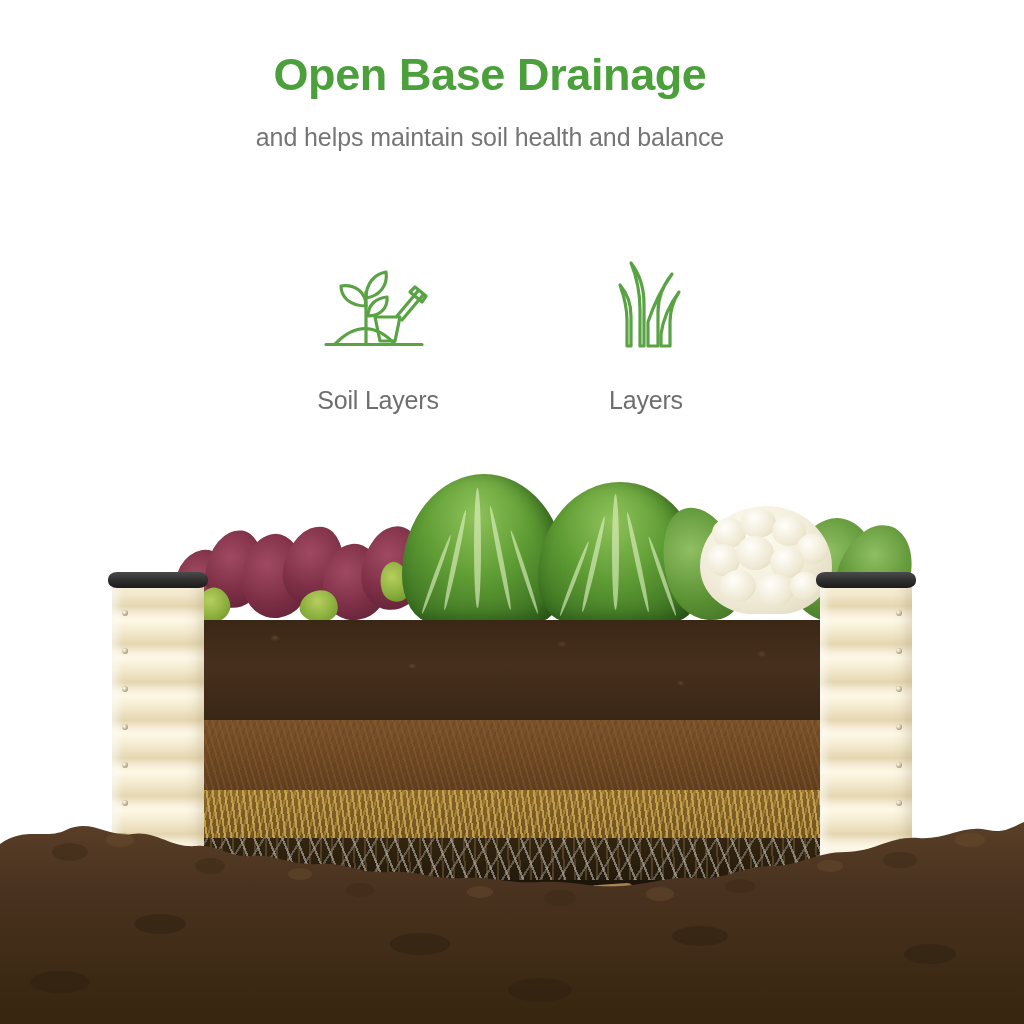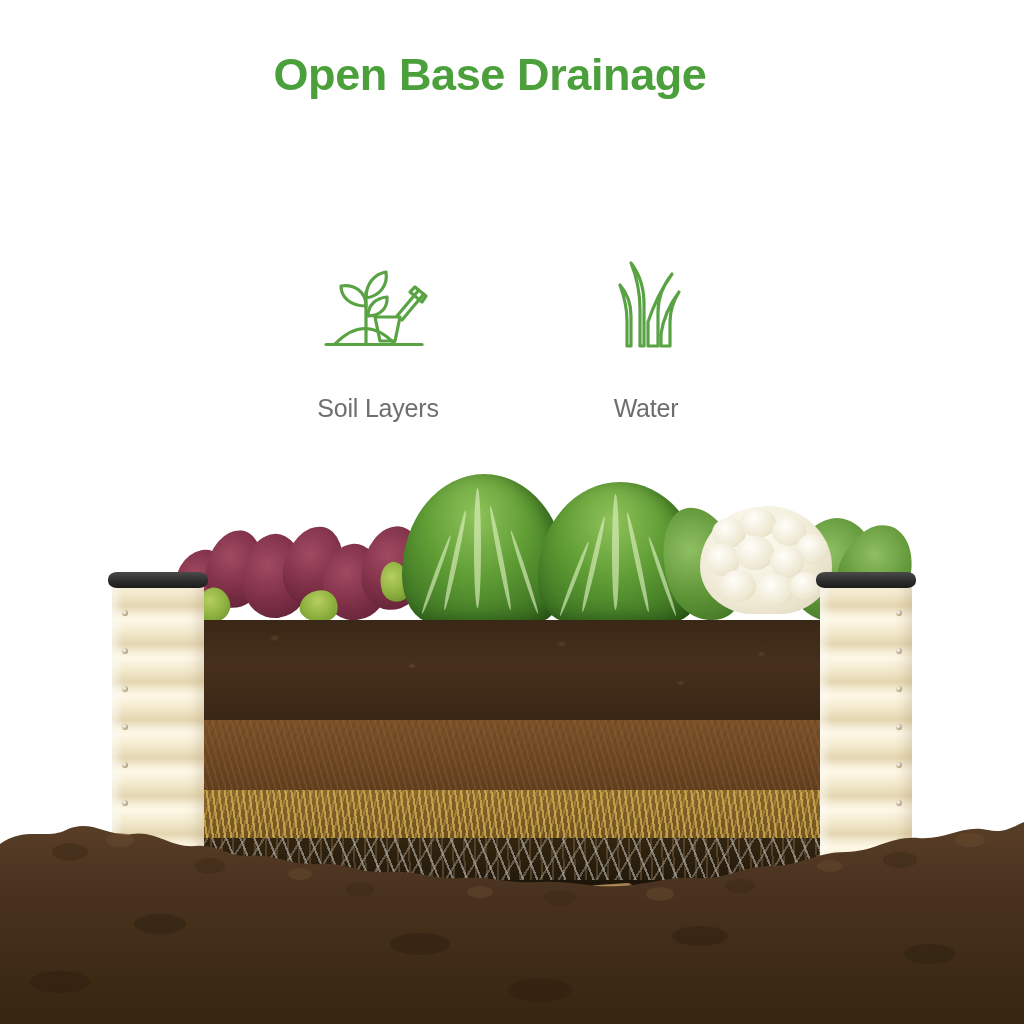--- a/index.html
+++ b/index.html
@@ -23,21 +23,21 @@
   }
 
   
   .features {
     position: absolute; top: 252px; left: 0; width: 1024px;
     display: flex; justify-content: center; align-items: flex-start;
   }
   .feature { width: 268px; text-align: center; }
   .feature .glyph { height: 116px; display: flex; align-items: center; justify-content: center; }
   .feature .flabel {
-    margin-top: 24px; font-size: 25px; color: #6e6e6e;
+    margin-top: 16px; font-size: 25px; color: #6e6e6e;
     line-height: 1.28; letter-spacing: -0.2px;
   }
 
   
   .scene { position: absolute; top: 460px; left: 0; width: 1024px; height: 564px; }
 
   
   .ground { position: absolute; left: 0; bottom: 0; width: 1024px; height: 220px; }
 
   
@@ -132,20 +132,21 @@
   }
 </style>
 </head>
 <body>
 
 <div class="page">
 
   <div class="header">
     <div class="title">Open Base Drainage</div>
     <div class="subtitle">
+      <div>and helps maintain soil health and balance</div>
     </div>
   </div>
 
   <div class="features">
 
     <div class="feature">
       <div class="glyph">
         <svg width="112" height="104" viewBox="0 0 112 104" fill="none" stroke="#59A345" stroke-width="3.2" stroke-linecap="round" stroke-linejoin="round">
           <path d="M13 86 Q43 55 73 86"></path>
           <line x1="4" y1="86.5" x2="100" y2="86.5"></line>
@@ -165,21 +166,21 @@
     <div class="feature">
       <div class="glyph">
         <svg width="112" height="104" viewBox="0 0 112 104" fill="none" stroke="#59A345" stroke-width="3.2" stroke-linecap="round" stroke-linejoin="round">
           <path d="M54 88 L54 46 C54 28 48 14 41 5 C48 22 50 36 50 52 L50 88 Z"></path>
           <path d="M41 88 L41 58 C41 44 36 34 30 27 C35 41 37 52 37 62 L37 88 Z"></path>
           <path d="M58 64 L58 88 L68 88 L68 54 C68 40 74 26 82 16 C72 30 64 46 58 64 Z"></path>
           <path d="M71 88 L80 88 L80 64 C80 52 84 42 89 34 C80 46 73 62 71 76 Z"></path>
         </svg>
       </div>
       <div class="flabel">
-        <div>Water</div>
+        <div>Layers</div>
       </div>
     </div>
 
 
   </div>
 
   <div class="scene">
 
     <div class="produce">
 

